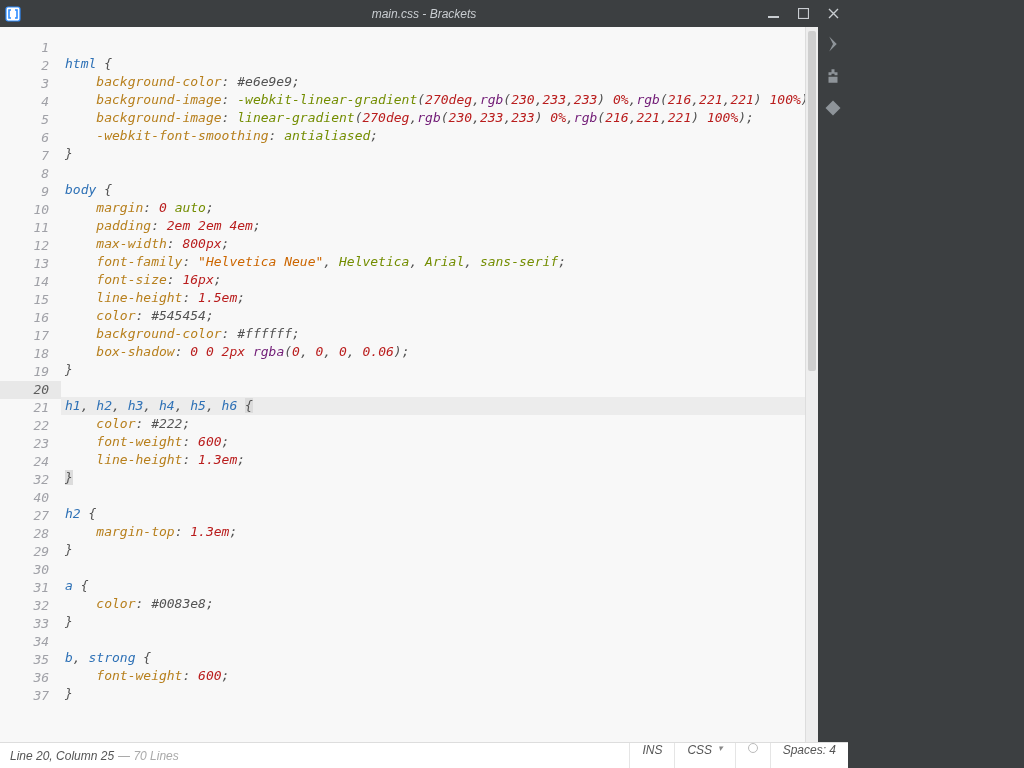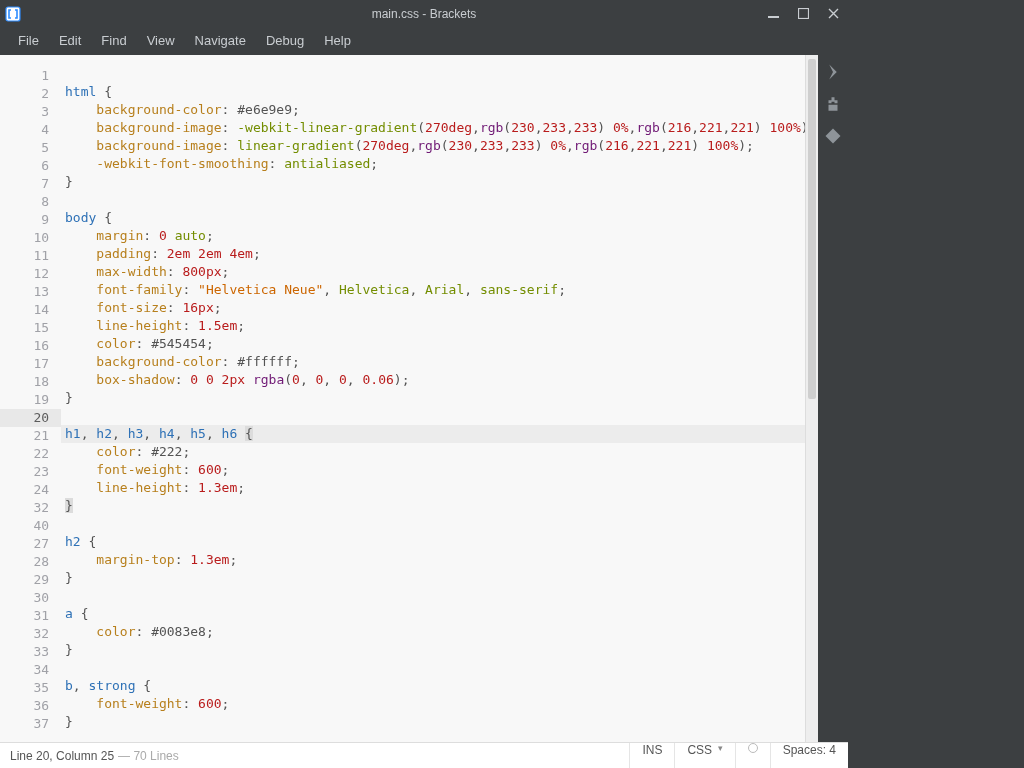--- a/index.html
+++ b/index.html
@@ -1,17 +1,17 @@
 <!DOCTYPE html>
 <html><head>
 <meta charset="utf-8">
 <style>
   * { margin: 0; padding: 0; box-sizing: border-box; }
   html, body { width: 1024px; height: 768px; overflow: hidden; font-family: "Segoe UI", Arial, sans-serif; background: #3c3f41; }
-  .window { width: 848px; height: 768px; display: flex; flex-direction: column; background: #f8f8f8; }
+  .window { width: 848px; height: 768px; display: flex; flex-direction: column; background: #f8f8f8; font-style: italic; }
   
   .titlebar { height: 27px; background: #3c3f41; color: #c9cdd1; display: flex; align-items: center; font-size: 12px; position: relative; }
   .titlebar .app-icon { width: 18px; height: 18px; margin-left: 4px; display: flex; align-items: center; justify-content: center; }
   .titlebar .app-icon svg { display: block; }
   .titlebar .title { position: absolute; left: 0; right: 0; text-align: center; pointer-events: none; }
   .titlebar .win-controls { margin-left: auto; display: flex; align-items: center; gap: 0; }
   .titlebar .win-btn { width: 30px; height: 27px; display: flex; align-items: center; justify-content: center; color: #c9cdd1; cursor: pointer; }
   .titlebar .win-btn svg { display:block; }
   
   .menubar { height: 28px; background: #3c3f41; color: #c9cdd1; display: flex; align-items: center; font-size: 13px; padding-left: 8px; }
@@ -78,29 +78,20 @@
           </svg>
       </div>
       <div class="win-btn">
         <svg width="11" height="11">
             <path d="M1 1 L10 10 M10 1 L1 10" stroke="#c9cdd1" stroke-width="1.4"></path>
           </svg>
       </div>
     </div>
   </div>
 
-  <div class="menubar" id="menubar">
-      <span class="menu-item">File</span>
-      <span class="menu-item">Edit</span>
-      <span class="menu-item">Find</span>
-      <span class="menu-item">View</span>
-      <span class="menu-item">Navigate</span>
-      <span class="menu-item">Debug</span>
-      <span class="menu-item">Help</span>
-    </div>
 
   <div class="main">
     <div class="editor-wrap">
       <div class="gutter" id="gutter">
           <div class="ln">1</div>
           <div class="ln">2</div>
           <div class="ln">3</div>
           <div class="ln">4</div>
           <div class="ln">5</div>
           <div class="ln">6</div>

